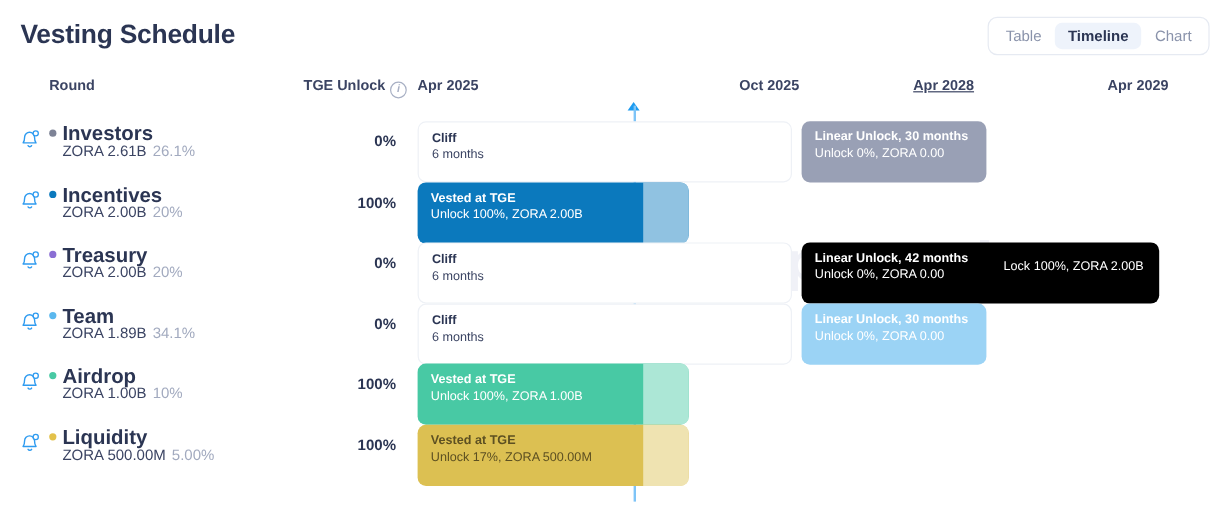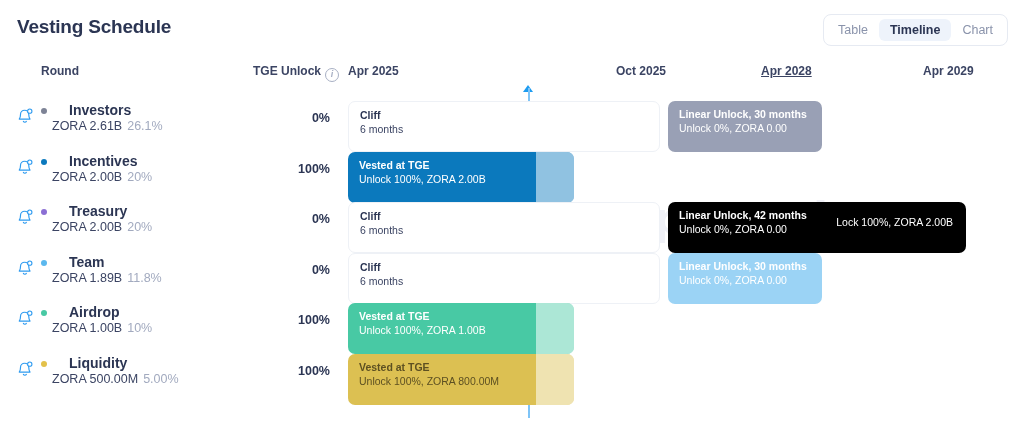--- a/index.html
+++ b/index.html
@@ -12,21 +12,21 @@
     position:relative;
   }
   .page{position:relative;width:1024px;height:423px;}
 
   
   .header{
     position:absolute;left:0;top:0;width:1024px;height:56px;
   }
   .title{
     position:absolute;left:17px;top:16px;
-    font-size:19px;font-weight:700;color:#2b3553;letter-spacing:-.2px;text-align:center;
+    font-size:22px;font-weight:700;color:#2b3553;letter-spacing:-.2px;text-align:center;
   }
   .seg{
     position:absolute;right:16px;top:14px;
     display:flex;align-items:center;
     border:1px solid #e6eaf2;border-radius:8px;
     background:#fff;padding:3px;height:24px;
   }
   .seg-btn{
     font-size:12.5px;color:#8a93ab;
     padding:4px 11px;border-radius:6px;line-height:14px;
@@ -52,21 +52,21 @@
 
   .bell{
     position:absolute;left:16px;top:12px;width:18px;height:18px;
   }
   .dot{
     position:absolute;left:41px;top:13px;
     width:6px;height:6px;border-radius:50%;
   }
   .r-name{
     position:absolute;left:52px;top:7px;
-    font-size:14px;font-weight:700;color:#2b3553;white-space:nowrap;margin-left:17px;
+    font-size:17px;font-weight:700;color:#2b3553;white-space:nowrap;
   }
   .r-sub{
     position:absolute;left:52px;top:24px;
     font-size:12.5px;color:#3b4463;white-space:nowrap;
   }
   .r-pct{margin-left:5px;color:#a2aabf;}
   .r-tge{
     position:absolute;left:243px;top:16px;width:87px;text-align:right;
     font-size:12.5px;font-weight:700;color:#2b3553;
   }
@@ -216,21 +216,21 @@
         </div>
       </div>
       <div class="row">
         <div class="bell"><svg width="18" height="18" viewBox="0 0 20 20" fill="none">
             <path d="M5 8.2a4.6 4.6 0 0 1 9.2 0c0 3.4.9 4.6 1.4 5.2H3.6C4.1 12.8 5 11.6 5 8.2Z" stroke="#2e9bf0" stroke-width="1.3" stroke-linejoin="round"></path>
             <path d="M8.2 16a1.9 1.9 0 0 0 3.3 0" stroke="#2e9bf0" stroke-width="1.3" stroke-linecap="round"></path>
             <circle cx="15.3" cy="4.6" r="2.4" fill="#fff" stroke="#2e9bf0" stroke-width="1.2"></circle>
           </svg></div>
         <div class="dot" style="background: rgb(91, 184, 238);"></div>
         <div class="r-name">Team</div>
-        <div class="r-sub"><span>ZORA 1.89B</span><span class="r-pct">11.8%</span></div>
+        <div class="r-sub"><span>ZORA 1.89B</span><span class="r-pct">34.1%</span></div>
         <div class="r-tge">0%</div>
         <div class="track">
           <div class="bar cliff" style="left: 8px; width: 312px;">
             <div class="t1">Cliff</div>
             <div class="t2">6 months</div>
           </div>
           <div class="bar" style="left: 328px; width: 154px; background: rgb(155, 211, 245); color: rgb(255, 255, 255);">
             <div class="t1">Linear Unlock, 30 months</div>
             <div class="t2">Unlock 0%, ZORA 0.00</div>
           </div>
@@ -261,19 +261,19 @@
             <circle cx="15.3" cy="4.6" r="2.4" fill="#fff" stroke="#2e9bf0" stroke-width="1.2"></circle>
           </svg></div>
         <div class="dot" style="background: rgb(227, 193, 74);"></div>
         <div class="r-name">Liquidity</div>
         <div class="r-sub"><span>ZORA 500.00M</span><span class="r-pct">5.00%</span></div>
         <div class="r-tge">100%</div>
         <div class="track">
           <div class="bar" style="left: 8px; width: 226px; background: rgb(220, 192, 82); color: rgb(93, 80, 34);">
             <div class="seg-light" style="left: 188px; right: 0px; background: rgba(255, 255, 255, 0.55);"></div>
             <div class="t1">Vested at TGE</div>
-            <div class="t2">Unlock 100%, ZORA 800.00M</div>
+            <div class="t2">Unlock 17%, ZORA 500.00M</div>
           </div>
         </div>
       </div>
     </div>
 
 </div>
 
 </body></html>

